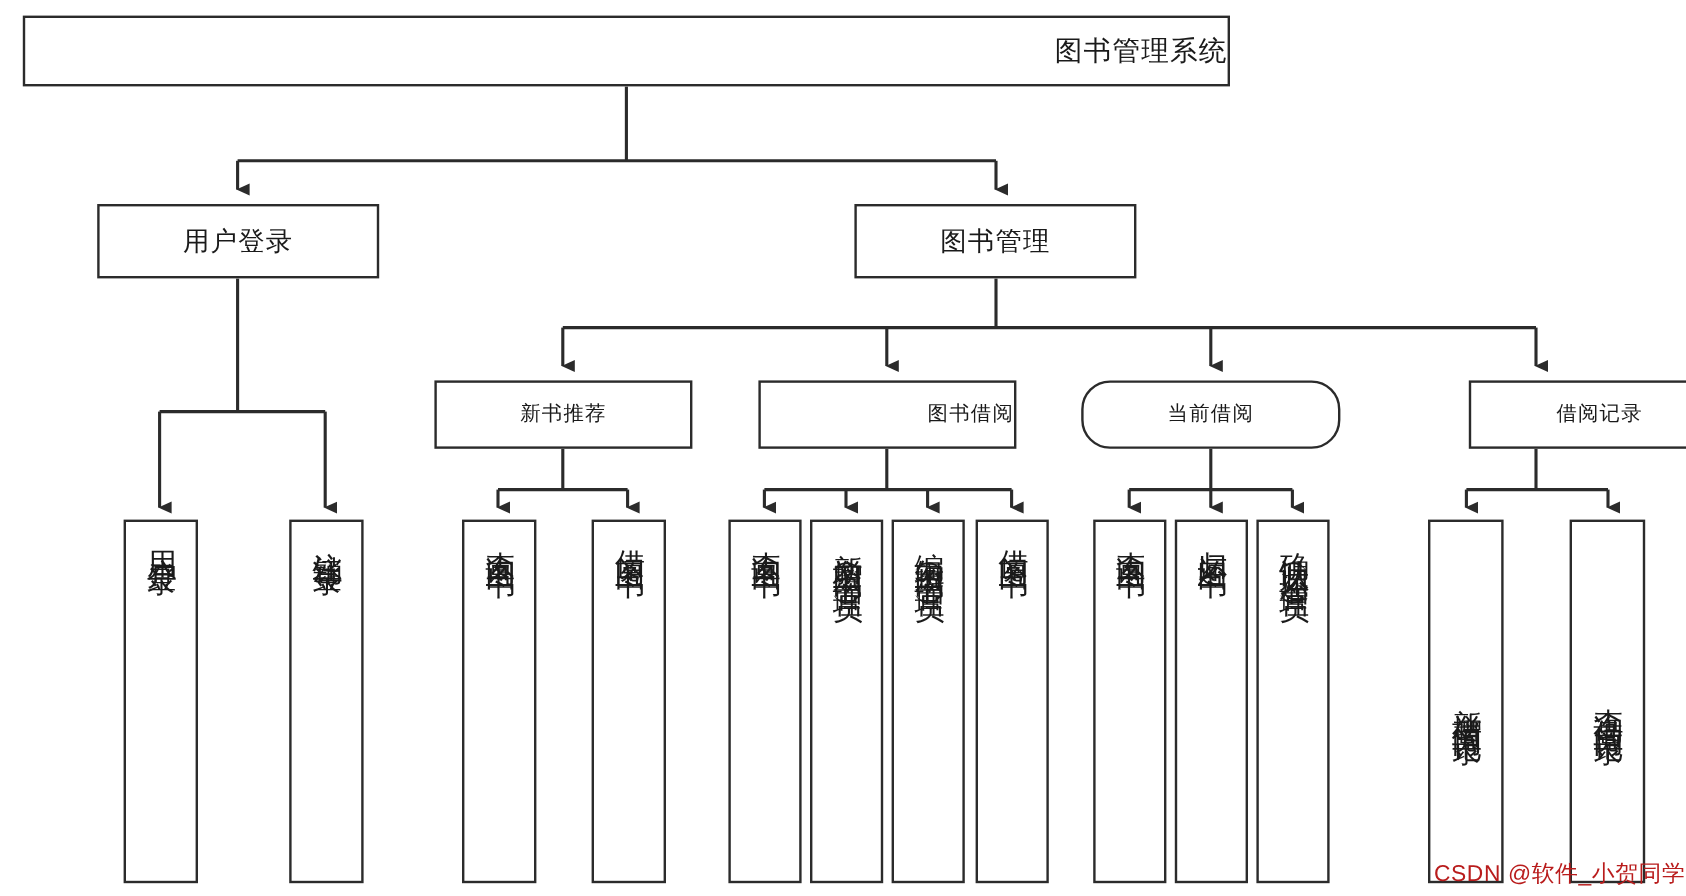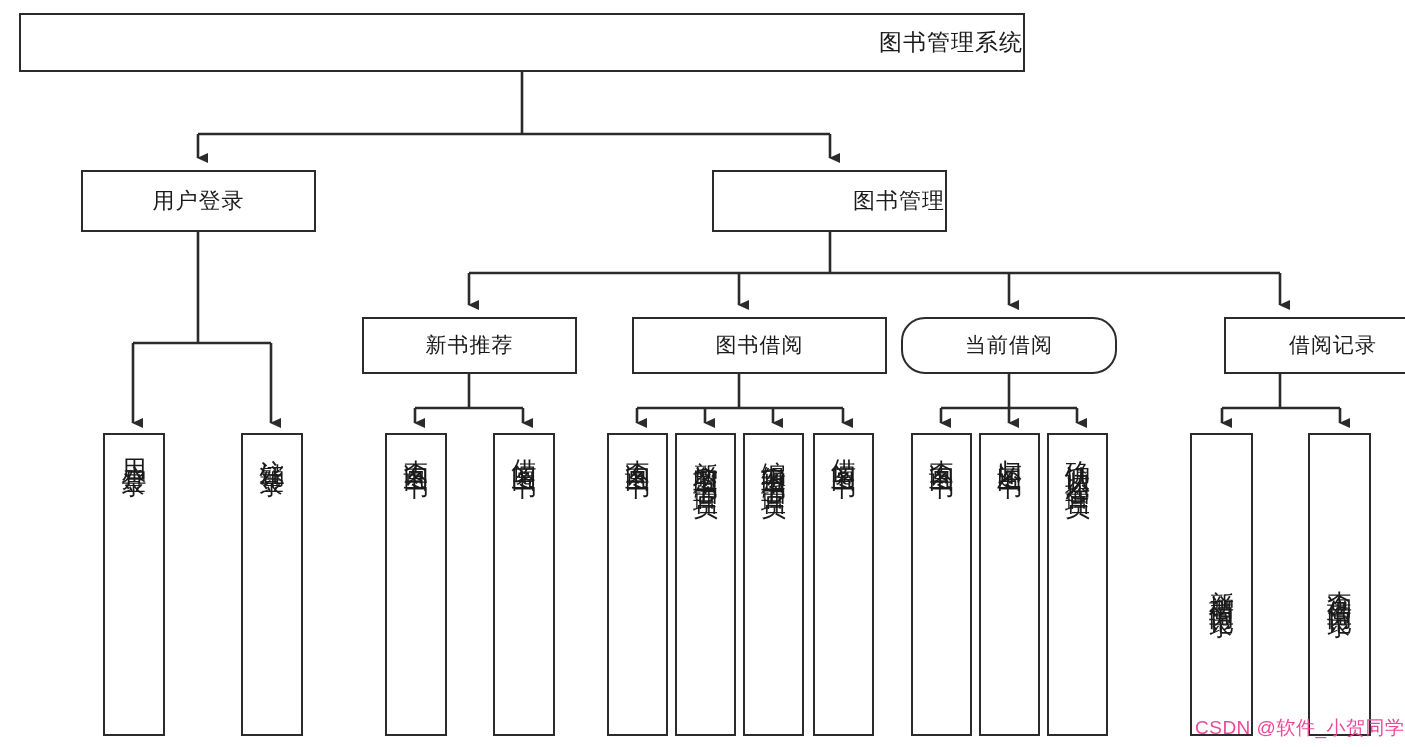--- a/index.html
+++ b/index.html
@@ -40,39 +40,39 @@
     text-align: center;
     line-height: 1.18;
     white-space: pre;
   }
   
   .lvl1 { }
   .lvl1 .lbl { font-size: 23px; letter-spacing: 1px; }
   
   .lvl2 .lbl { font-size: 22px; letter-spacing: 1px; }
   
-  .lvl3 .lbl { font-size: 21px; letter-spacing: 1px; }
+  .lvl3 .lbl { font-size: 17px; letter-spacing: 1px; }
   
   .leaf .lbl {
     writing-mode: vertical-rl;
     text-orientation: upright;
     font-size: 25px;
     letter-spacing: 5px;
     line-height: 1;
   }
   .leaf {
     align-items: flex-start;
     justify-content: center;
     padding-top: 4px;
   }
   .leaf.top-aligned { padding-top: 6px; }
   .leaf.mid-aligned { align-items: center; padding-top: 0; }
   #watermark {
     position: absolute;
-    color: #ec4899;
+    color: #b91c1c;
     font-size: 19px;
     letter-spacing: 0.5px;
     white-space: nowrap;
     user-select: none;
   }
 </style>
 </head>
 <body>
 
 <div id="canvas">
@@ -129,28 +129,28 @@
     </g>
   </svg>
 
   <div class="node lvl1" style="left:19px; top:13px; width:1006px; height:59px;justify-content:flex-end;">
     <span class="lbl">图书管理系统</span>
   </div>
 
   <div class="node lvl2" style="left:81px; top:170px; width:235px; height:62px;">
     <span class="lbl">用户登录</span>
   </div>
-  <div class="node lvl2" style="left:712px; top:170px; width:235px; height:62px;justify-content:flex-end;">
+  <div class="node lvl2" style="left:712px; top:170px; width:235px; height:62px;">
     <span class="lbl">图书管理</span>
   </div>
 
   <div class="node lvl3" style="left:362px; top:317px; width:215px; height:57px;">
     <span class="lbl">新书推荐</span>
   </div>
-  <div class="node lvl3" style="left:632px; top:317px; width:255px; height:57px;">
+  <div class="node lvl3" style="left:632px; top:317px; width:215px; height:57px;justify-content:flex-end;">
     <span class="lbl">图书借阅</span>
   </div>
   <div class="node lvl3" style="left:901px; top:317px; width:216px; height:57px;border-radius:24px;">
     <span class="lbl">当前借阅</span>
   </div>
   <div class="node lvl3" style="left:1224px; top:317px; width:218px; height:57px;">
     <span class="lbl">借阅记录</span>
   </div>
 
   <div class="node leaf" style="left:103px; top:433px; width:62px; height:303px;">

